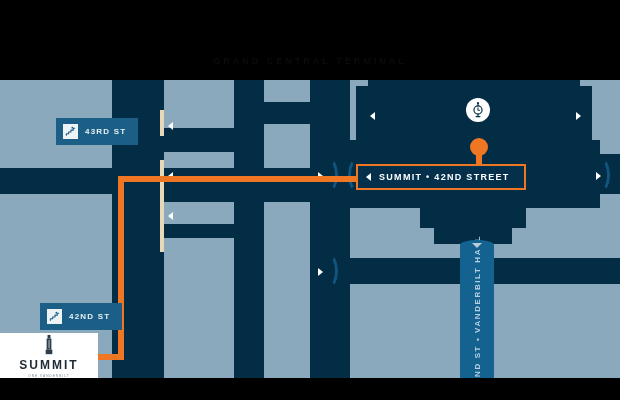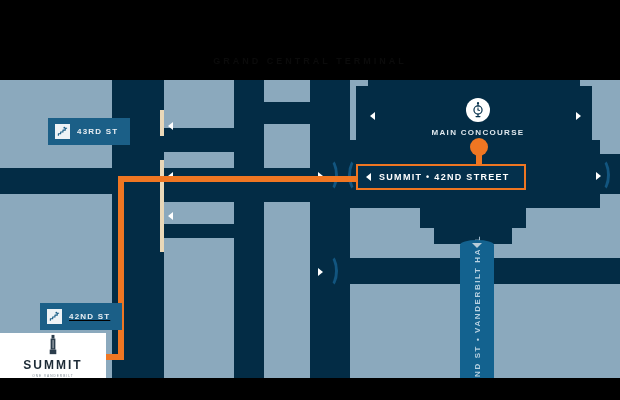--- a/index.html
+++ b/index.html
@@ -314,44 +314,43 @@
     <div class="concourse-mark" style="left:408px;top:18px;">
       <div class="clock-icon">
         <svg width="18" height="18" viewBox="0 0 24 24" aria-hidden="true">
           <circle cx="12" cy="12" r="5.4" fill="none" stroke="#06314c" stroke-width="1.6"></circle>
           <path d="M12 12 L12 9.2 M12 12 L14 12.6" stroke="#06314c" stroke-width="1.3" stroke-linecap="round"></path>
           <path d="M12 6.6 L12 3.4 M12 17.4 L12 20.6" stroke="#06314c" stroke-width="1.6" stroke-linecap="round"></path>
           <circle cx="12" cy="2.9" r="1.5" fill="#06314c"></circle>
           <path d="M9.4 20.8 L14.6 20.8" stroke="#06314c" stroke-width="1.6" stroke-linecap="round"></path>
         </svg>
       </div>
-      <div class="txt">MAIN CONCOURSE</div>
-    </div>
-
-    <div class="st-label" style="left:48px;top:38px;">
+    </div>
+
+    <div class="st-label" style="left:56px;top:38px;">
       <span class="stairs-icon">
         <svg width="11" height="11" viewBox="0 0 24 24" aria-hidden="true">
           <path d="M3 21 L3 17 L8 17 L8 13 L13 13 L13 9 L18 9 L18 5 L22 5" fill="none" stroke="#1b5f87" stroke-width="2.4" stroke-linejoin="round"></path>
           <circle cx="16" cy="3.6" r="2" fill="#1b5f87"></circle>
         </svg>
       </span>
       <span class="txt">43RD ST</span>
     </div>
 
-    <div class="st-label" style="left:40px;top:223px;text-decoration:underline;">
+    <div class="st-label" style="left:40px;top:223px;">
       <span class="stairs-icon">
         <svg width="11" height="11" viewBox="0 0 24 24" aria-hidden="true">
           <path d="M3 21 L3 17 L8 17 L8 13 L13 13 L13 9 L18 9 L18 5 L22 5" fill="none" stroke="#1b5f87" stroke-width="2.4" stroke-linejoin="round"></path>
           <circle cx="16" cy="3.6" r="2" fill="#1b5f87"></circle>
         </svg>
       </span>
       <span class="txt">42ND ST</span>
     </div>
 
-    <div class="summit-card" style="left:0;top:253px;width:106px;height:45px;">
+    <div class="summit-card" style="left:0;top:253px;width:98px;height:45px;">
       <span class="mark">
         <svg width="14" height="22" viewBox="0 0 14 24" aria-hidden="true">
           <rect x="5.4" y="1" width="3.2" height="4" fill="#2b3d4c"></rect>
           <rect x="4.4" y="5" width="5.2" height="12" fill="#2b3d4c"></rect>
           <rect x="3.4" y="17" width="7.2" height="5" fill="#2b3d4c"></rect>
           <rect x="6.4" y="6.6" width="1.4" height="9" fill="#ffffff" opacity="0.55"></rect>
         </svg>
       </span>
       <span class="wordmark">SUMMIT</span>
       <span class="tagline">ONE VANDERBILT</span>

